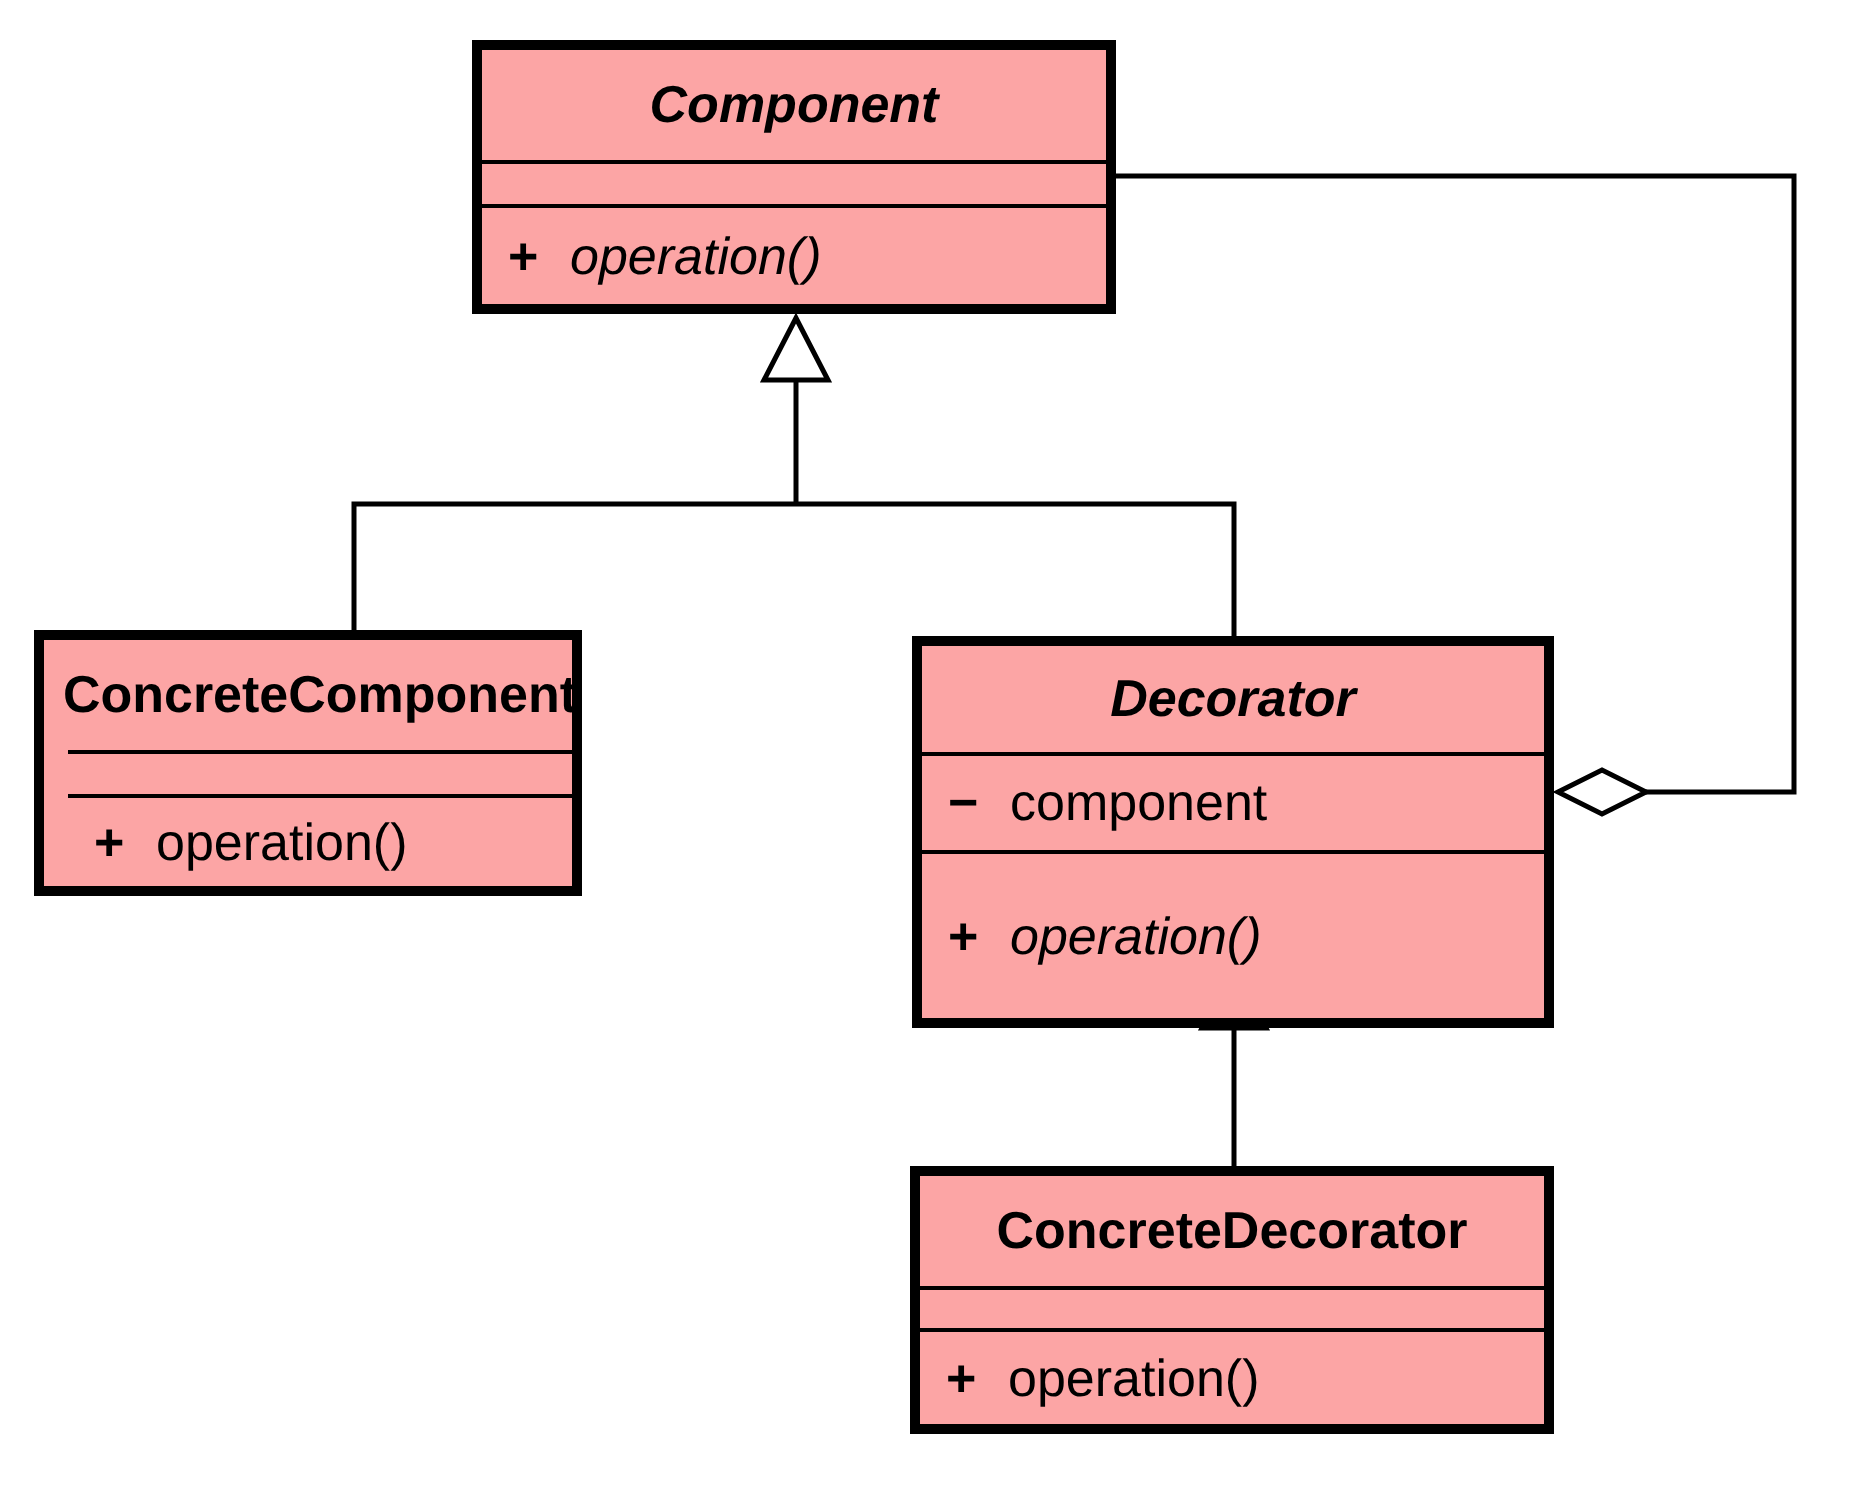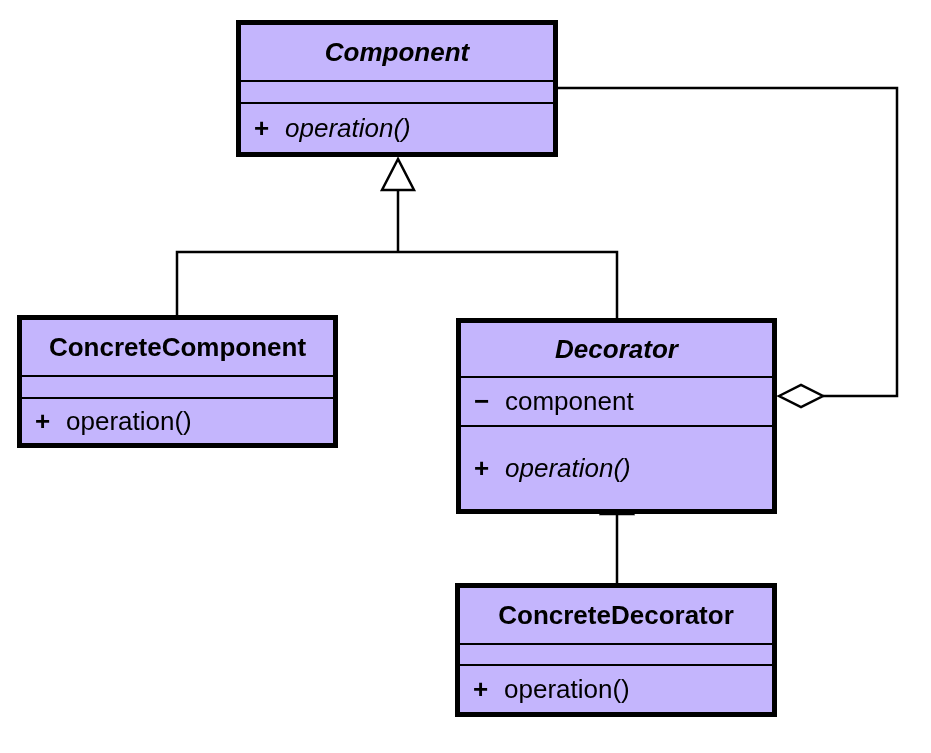--- a/index.html
+++ b/index.html
@@ -23,21 +23,21 @@
     stroke: #000000;
     stroke-width: 2.5;
   }
   svg.connectors polygon {
     fill: #ffffff;
     stroke: #000000;
     stroke-width: 2.5;
   }
   .uml-class {
     position: absolute;
-    background: #c4b5fd;
+    background: #fca5a5;
     border: 5px solid #000000;
     display: flex;
     flex-direction: column;
   }
   .uml-title {
     display: flex;
     align-items: center;
     justify-content: center;
     font-weight: bold;
     font-size: 26px;
@@ -90,21 +90,21 @@
     <div class="uml-title" style="height:57px;">Component</div>
     <div class="uml-section" style="height:22px;"></div>
     <div class="uml-section last">
       <div class="member abstract-op">
         <span class="sign">+</span>
         <span class="mtext">operation()</span>
       </div>
     </div>
   </div>
 
-  <div class="uml-class" style="left:17px; top:315px; width:321px; height:133px;">
+  <div class="uml-class" style="left:17px; top:315px; width:274px; height:133px;padding-left:12px;">
     <div class="uml-title" style="height:57px;">ConcreteComponent</div>
     <div class="uml-section" style="height:22px;"></div>
     <div class="uml-section last">
       <div class="member">
         <span class="sign">+</span>
         <span class="mtext">operation()</span>
       </div>
     </div>
   </div>
 

